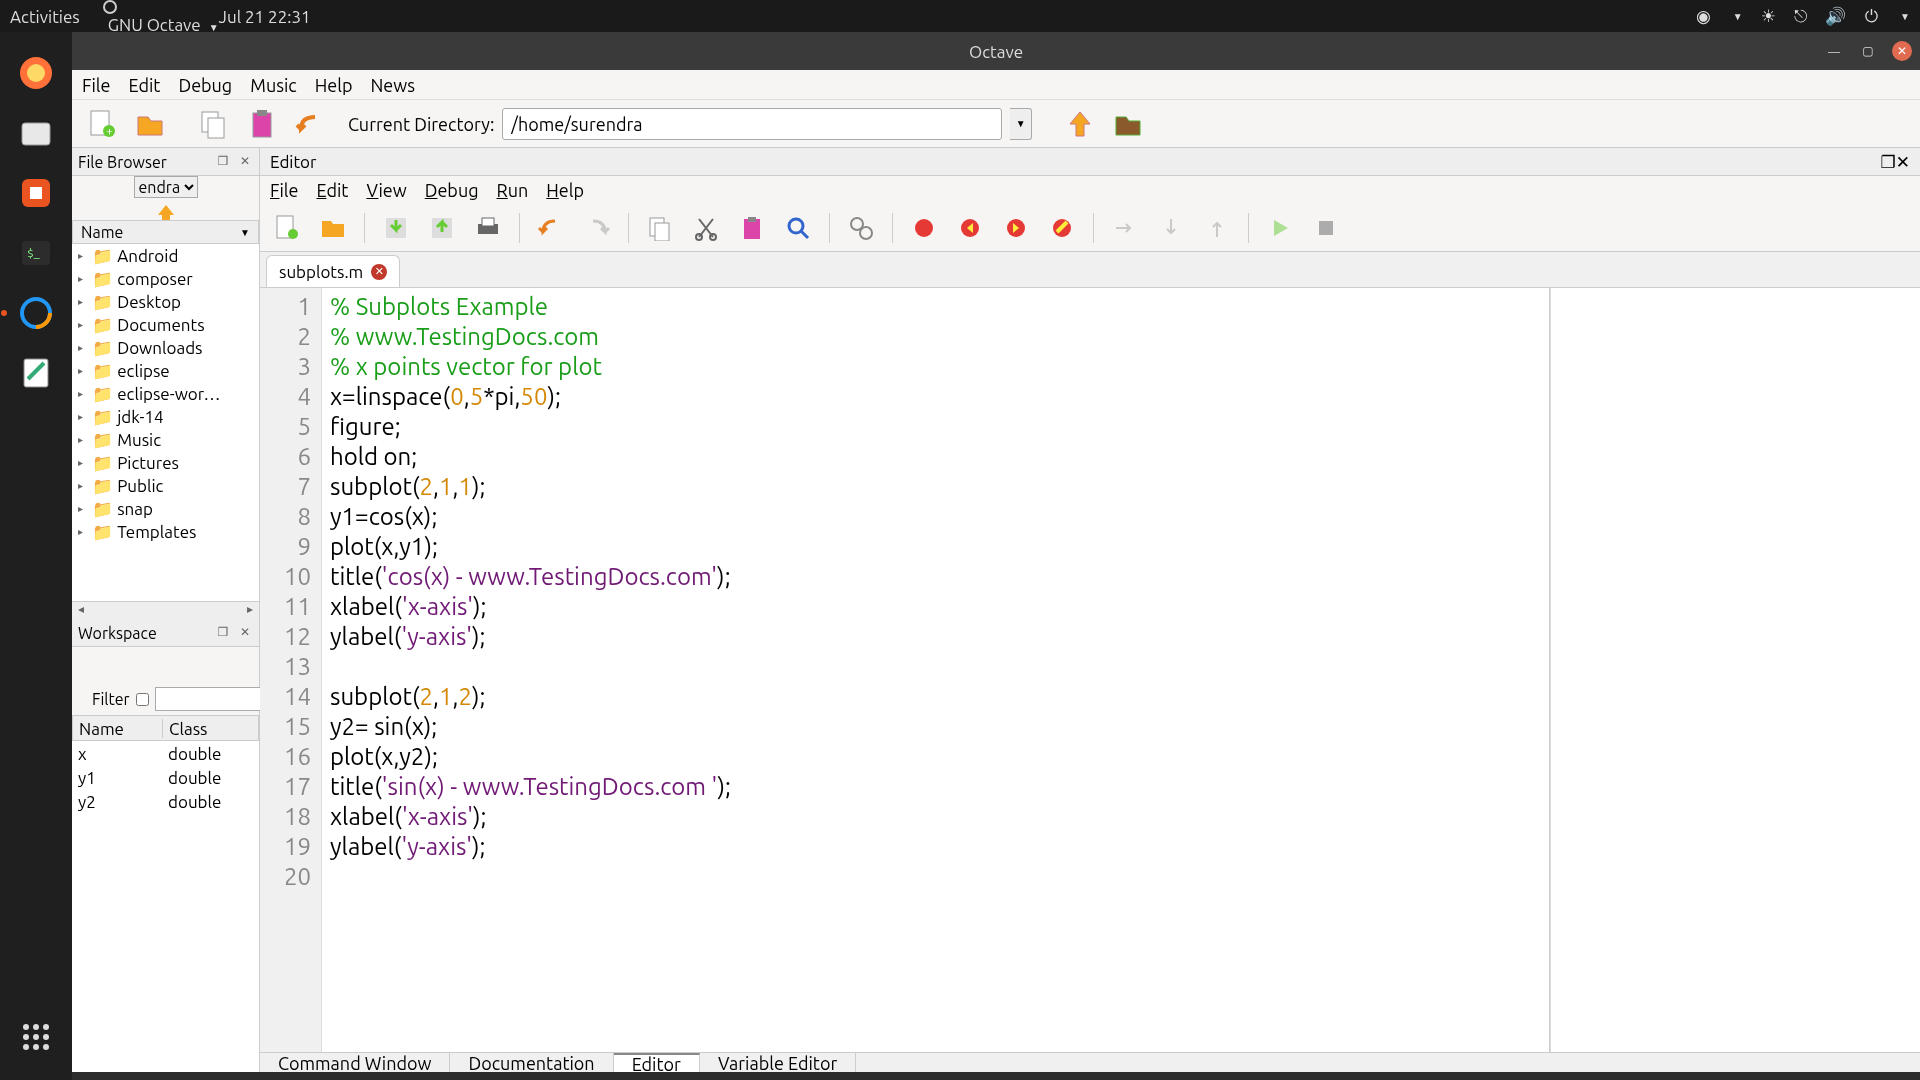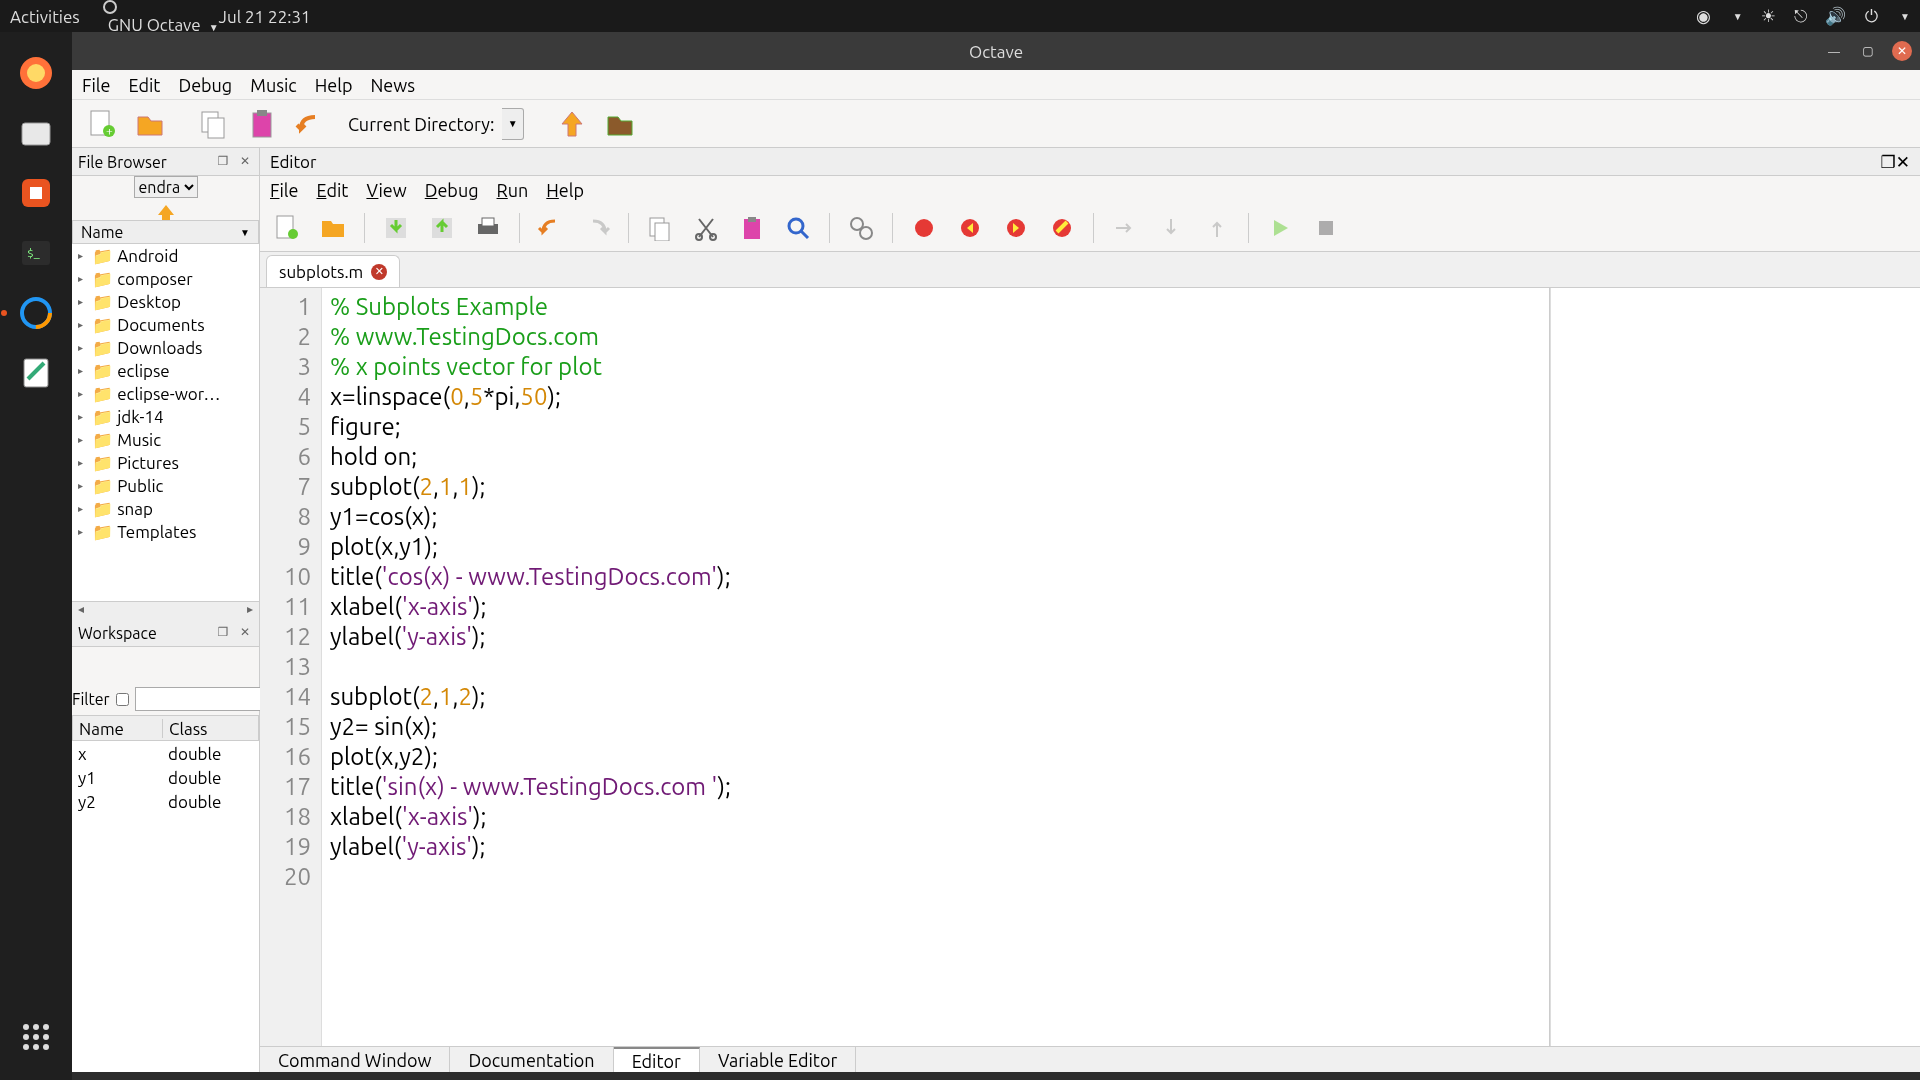--- a/index.html
+++ b/index.html
@@ -48,21 +48,21 @@
 .fb-toolbar select { flex: 1; height: 30px; border: 1px solid #aaa; font-size: 16px; }
 .fb-header { height: 24px; background: #eee; border: 1px solid #ccc; display: flex; align-items: center; padding: 0 8px; font-size: 16px; }
 .fb-list { flex: 1; overflow: auto; background: #fff; font-size: 17px; }
 .fb-item { height: 23px; display: flex; align-items: center; padding-left: 6px; gap: 4px; cursor: pointer; }
 .fb-item .tri { font-size: 10px; color: #666; width: 10px; }
 .fb-item .folder-ico { color: #888; }
 .fb-scroll { height: 18px; background: #eee; border-top: 1px solid #ccc; display:flex; }
 .fb-scroll span { width:18px; text-align:center; font-size:12px; color:#666; }
 
 
-.ws-filter { height: 32px; display: flex; align-items: center; padding: 0 0; gap: 6px; font-size: 16px; margin-top: 36px; }
+.ws-filter { height: 32px; display: flex; align-items: center; padding: 0 20px; gap: 6px; font-size: 16px; margin-top: 36px; }
 .ws-filter input[type=text] { flex: 1; height: 24px; border: 1px solid #aaa; }
 .ws-table { flex: 1; background: #fff; font-size: 17px; }
 .ws-table .ws-head { display: flex; background: #eee; border: 1px solid #ccc; height: 26px; align-items: center; }
 .ws-table .ws-head div { padding: 0 6px; }
 .ws-table .ws-head div:first-child { width: 90px; border-right: 1px solid #ccc; }
 .ws-table .ws-row { display: flex; height: 24px; align-items: center; padding: 0 6px; }
 .ws-table .ws-row div:first-child { width: 90px; }
 
 
 .right-panel { flex: 1; display: flex; flex-direction: column; }
@@ -82,21 +82,21 @@
 .code-area { flex: 1; display: flex; background: #fff; font-family: "DejaVu Sans Mono", Consolas, monospace; font-size: 24px; overflow: hidden; border-right: 1px solid #ccc; }
 .gutter { width: 62px; background: #f0f0f0; color: #888; text-align: right; padding: 4px 10px 0 0; border-right: 1px solid #ddd; line-height: 30px; }
 .code { flex: 1; padding: 4px 8px 0 8px; line-height: 30px; white-space: pre; }
 .code .c { color: #1a9e1a; } 
 .code .n { color: #d48806; } 
 .code .s { color: #701a75; } 
 .blank-right { width: 370px; background: #fff; border-left: 1px solid #ddd; }
 
 .statusbar { height: 28px; border-top: 1px solid #ccc; display: flex; align-items: center; padding: 0 14px; gap: 28px; font-size: 17px; background: #f6f5f4; }
 
-.bottom-tabs { height: 26px; display: flex; align-items: center; background: #f0f0f0; border-top: 1px solid #ccc; }
+.bottom-tabs { height: 20px; display: flex; align-items: center; background: #f0f0f0; border-top: 1px solid #ccc; }
 .btab { padding: 0 18px; height: 100%; display: flex; align-items: center; font-size: 18px; border-right: 1px solid #ccc; cursor: pointer; }
 .btab.active { background: #fff; border-top: 2px solid #888; }
 
 svg { display: block; }
 </style>
 </head>
 <body>
 
 <div class="gnome-bar">
   <div class="left">
@@ -220,20 +220,21 @@
           <rect x="6" y="4" width="18" height="24" fill="#d4a" stroke="#999"></rect>
           <rect x="10" y="1" width="10" height="6" fill="#888"></rect>
         </svg>
       </div>
     <div class="tbtn">
         <svg width="30" height="30">
           <path d="M20 8 Q6 8 6 20 L10 16 M6 20 L2 16" fill="none" stroke="#e67e22" stroke-width="4"></path>
         </svg>
       </div>
     <span class="dir-label">Current Directory:</span>
+    <input class="dir" value="/home/surendra" style="">
     <div class="dir-dd">▼</div>
     <div style="width:12px"></div>
     <div class="tbtn">
         <svg width="32" height="32">
           <path d="M16 4 L26 16 H20 V28 H12 V16 H6 Z" fill="#f5a623" stroke="#c77"></path>
         </svg>
       </div>
     <div class="tbtn">
         <svg width="30" height="30">
           <path d="M3 8h10l3 4h11v14H3z" fill="#8b5a2b" stroke="#5a3"></path>

